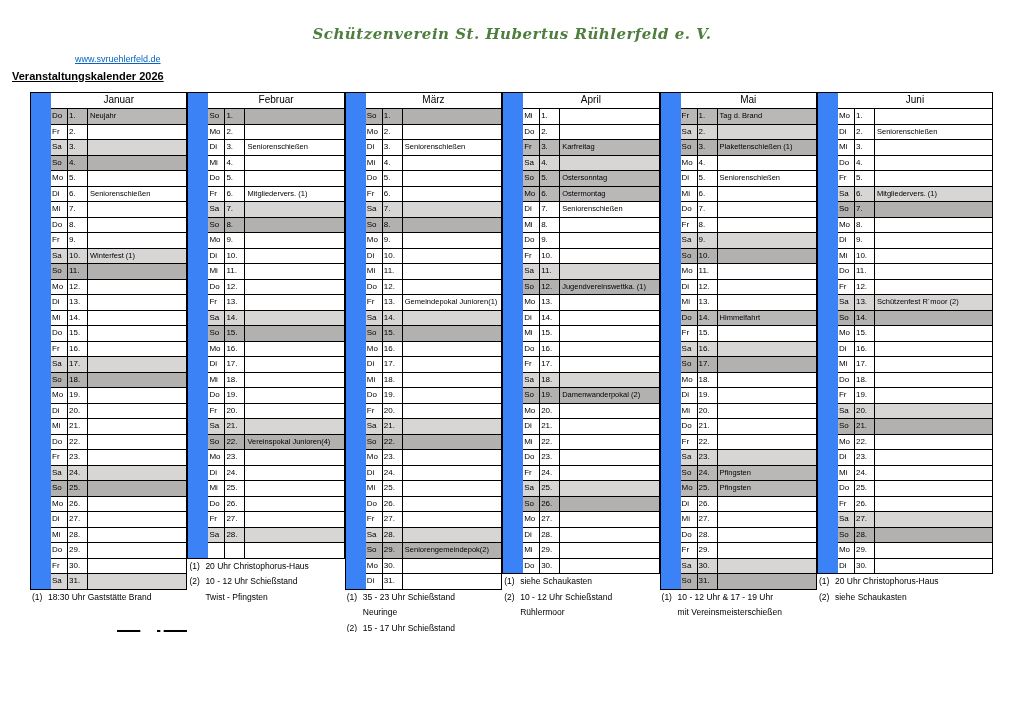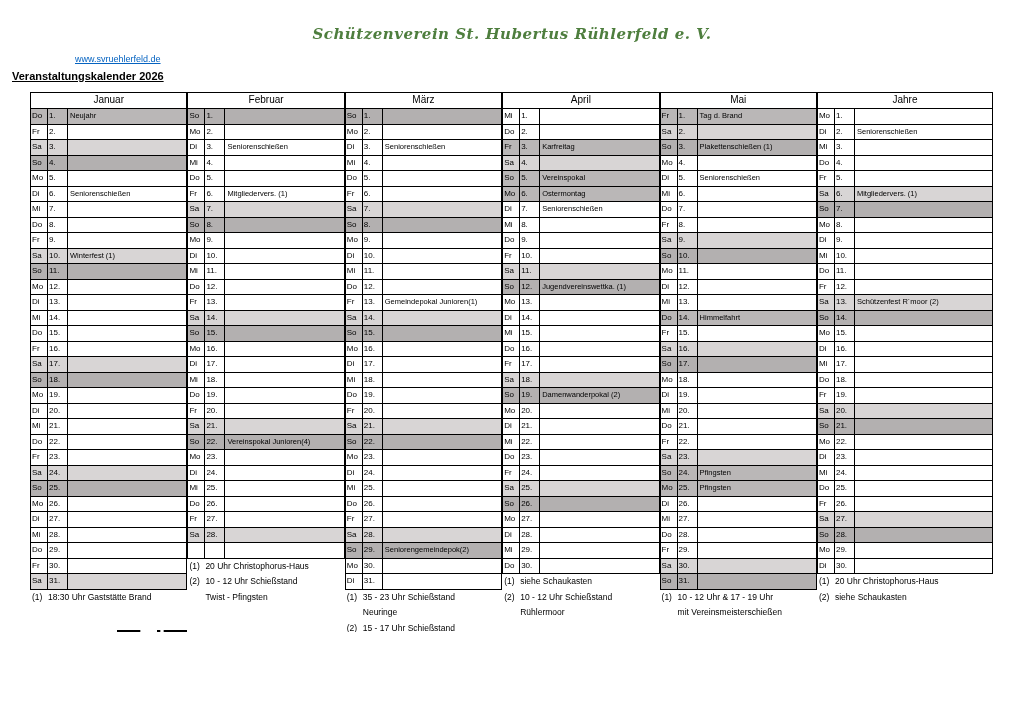--- a/index.html
+++ b/index.html
@@ -17,21 +17,21 @@
     position:absolute; top:54px; left:75px; font-size:9px;
     color:#0563c1; text-decoration:underline; cursor:pointer;
   }
   .cal-title {
     position:absolute; top:70px; left:0; width:1000px; 
     font-weight:bold; font-size:11px; text-decoration:underline;margin-left:12px;
   }
   .calendar { position:absolute; top:92px; left:30px; display:flex; align-items:flex-start; }
   .month { width:157.4px; display:flex; flex-direction:column; font-size:8px; }
   .month:last-child { width:176px; }
-  .mbox { border:1.5px solid #000; background:#3b82f6; }
+  .mbox { border:1.5px solid #000; background:#3b82f6;padding-left:20px; }
   .mhead {
     height:16px; line-height:14px; text-align:center; font-size:10px;
     border-bottom:1.5px solid #000; background:#fff;
   }
   .row { display:flex; height:15.5px; border-bottom:1px solid #000; background:#fff; }
   .mbox .row:last-child { border-bottom:none; height:14.5px; }
   .wd { width:17px; border-right:1px solid #000; padding-left:1px; line-height:14px; font-size:8px; overflow:hidden; }
   .num { width:20px; border-right:1px solid #000; padding-left:1px; line-height:14px; font-size:8px; }
   .ev { flex:1; padding-left:2px; line-height:14px; font-size:7.5px; white-space:nowrap; overflow:hidden; }
   .s-sa { background:#d8d5d5; }
@@ -588,21 +588,21 @@
             <span class="ev">Karfreitag</span>
           </div>
           <div class="row s-sa">
             <span class="wd">Sa</span>
             <span class="num">4.</span>
             <span class="ev"></span>
           </div>
           <div class="row s-h">
             <span class="wd">So</span>
             <span class="num">5.</span>
-            <span class="ev">Vereinspokal</span>
+            <span class="ev">Ostersonntag</span>
           </div>
           <div class="row s-h">
             <span class="wd">Mo</span>
             <span class="num">6.</span>
             <span class="ev">Ostermontag</span>
           </div>
           <div class="row">
             <span class="wd">Di</span>
             <span class="num">7.</span>
             <span class="ev">Seniorenschießen</span>
@@ -899,21 +899,21 @@
           <span class="fnm">(1)</span>
           <span class="fnt">10 - 12 Uhr &amp; 17 - 19 Uhr</span>
         </div>
         <div class="fnline">
           <span class="fnm"></span>
           <span class="fnt">mit Vereinsmeisterschießen</span>
         </div>
       </div>
       <div class="month">
         <div class="mbox">
-          <div class="mhead">Jahre</div>
+          <div class="mhead">Juni</div>
           <div class="row">
             <span class="wd">Mo</span>
             <span class="num">1.</span>
             <span class="ev"></span>
           </div>
           <div class="row">
             <span class="wd">Di</span>
             <span class="num">2.</span>
             <span class="ev">Seniorenschießen</span>
           </div>

